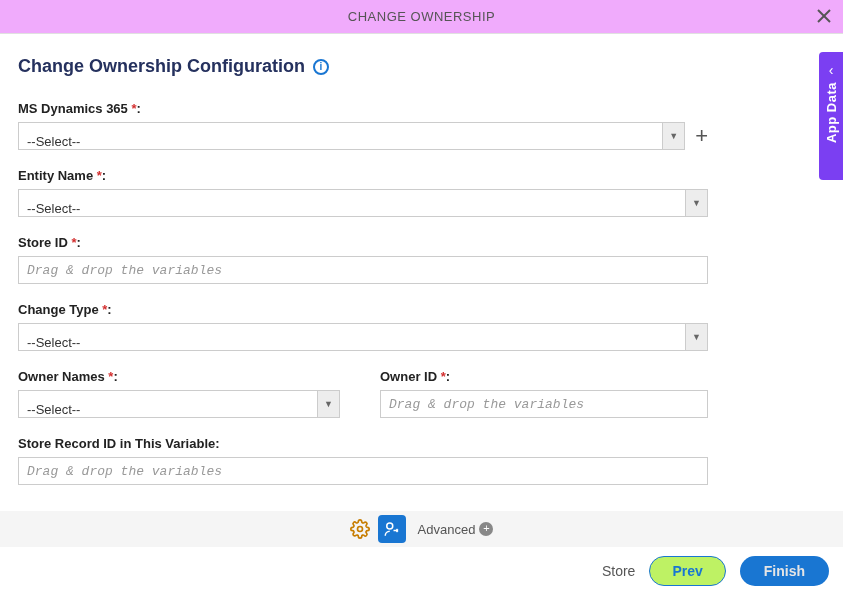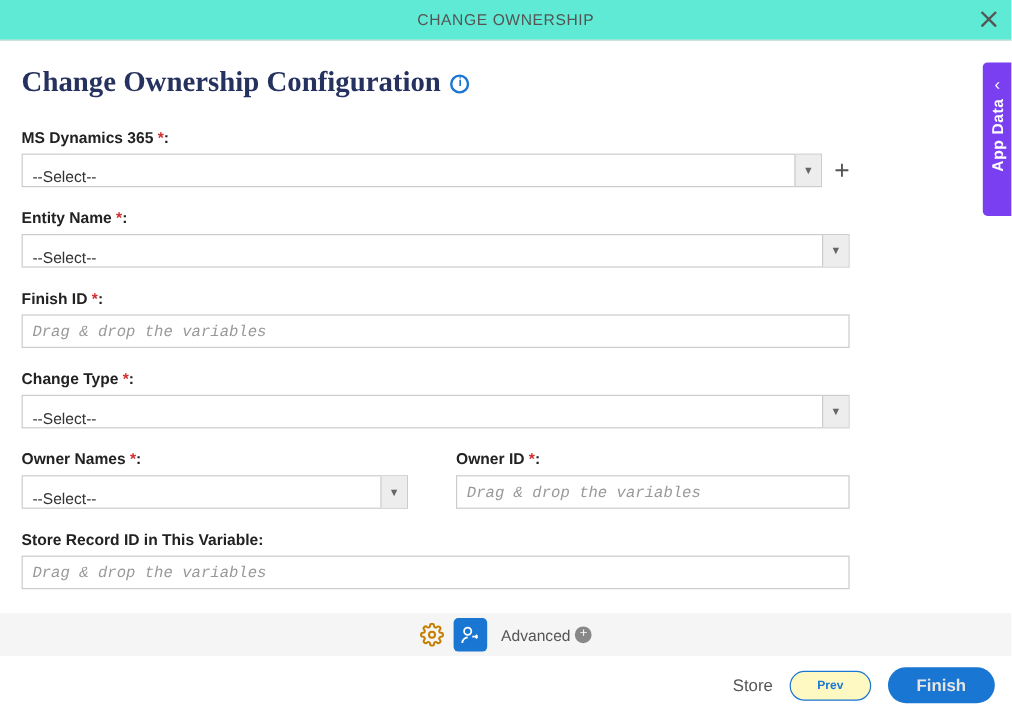--- a/index.html
+++ b/index.html
@@ -8,21 +8,21 @@
     font-size: 13px;
     color: #333;
     width: 843px;
     height: 595px;
     position: relative;
     overflow: hidden;
     background: #fff;
   }
   .header {
     height: 34px;
-    background: #5eead4;
+    background: #f0abfc;
     border-bottom: 1px solid #e0e0e0;
     display: flex;
     align-items: center;
     justify-content: center;
     position: relative;
   }
   .header-title {
     font-size: 13px;
     letter-spacing: 0.5px;
     color: #555;
@@ -42,24 +42,23 @@
     padding: 22px 18px 0 18px;
     position: relative;
   }
   .page-title-row {
     display: flex;
     align-items: center;
     gap: 8px;
     margin-bottom: 24px;
   }
   .page-title {
-    font-size: 24px;
+    font-size: 18px;
     font-weight: bold;
     color: #25315e;
-    font-family: Liberation Serif, serif;
   }
   .info-icon {
     width: 16px;
     height: 16px;
     border: 2px solid #1976d2;
     border-radius: 50%;
     display: inline-flex;
     align-items: center;
     justify-content: center;
     color: #1976d2;
@@ -232,24 +231,24 @@
     background: #fff;
   }
   .btn-text {
     color: #555;
     cursor: pointer;
     font-size: 14px;
   }
   .btn-outline {
     border: 1px solid #1976d2;
     color: #1976d2;
-    background: #fef9c3;
+    background: #bef264;
     border-radius: 16px;
     padding: 6px 22px;
-    font-size: 10px;
+    font-size: 14px;
     cursor: pointer;
     font-weight: bold;
   }
   .btn-primary {
     border: none;
     background: #1976d2;
     color: #e5e5e5;
     border-radius: 16px;
     padding: 7px 24px;
     font-size: 14px;
@@ -296,21 +295,21 @@
         <span>Entity Name </span><span class="asterisk">*</span><span>:</span>
       </label>
       <div class="select-wrap">
         <span class="select-value">--Select--</span>
         <span class="select-caret">▼</span>
       </div>
     </div>
 
     <div class="field">
       <label class="field-label">
-        <span>Finish ID </span><span class="asterisk">*</span><span>:</span>
+        <span>Store ID </span><span class="asterisk">*</span><span>:</span>
       </label>
       <input class="input-text" placeholder="Drag &amp; drop the variables" style="">
     </div>
 
     <div class="field">
       <label class="field-label">
         <span>Change Type </span><span class="asterisk">*</span><span>:</span>
       </label>
       <div class="select-wrap">
         <span class="select-value">--Select--</span>

